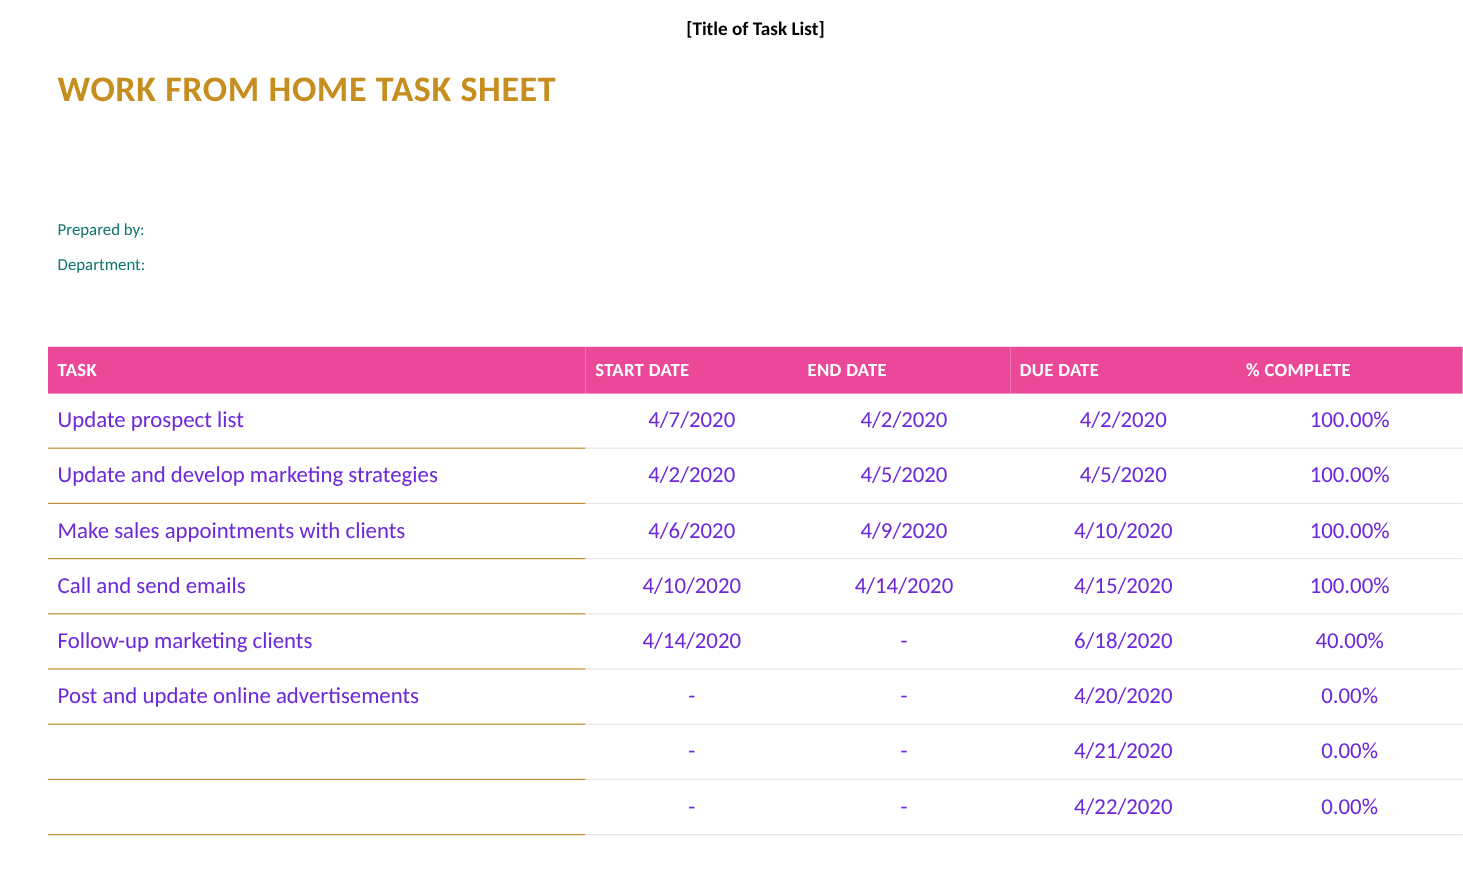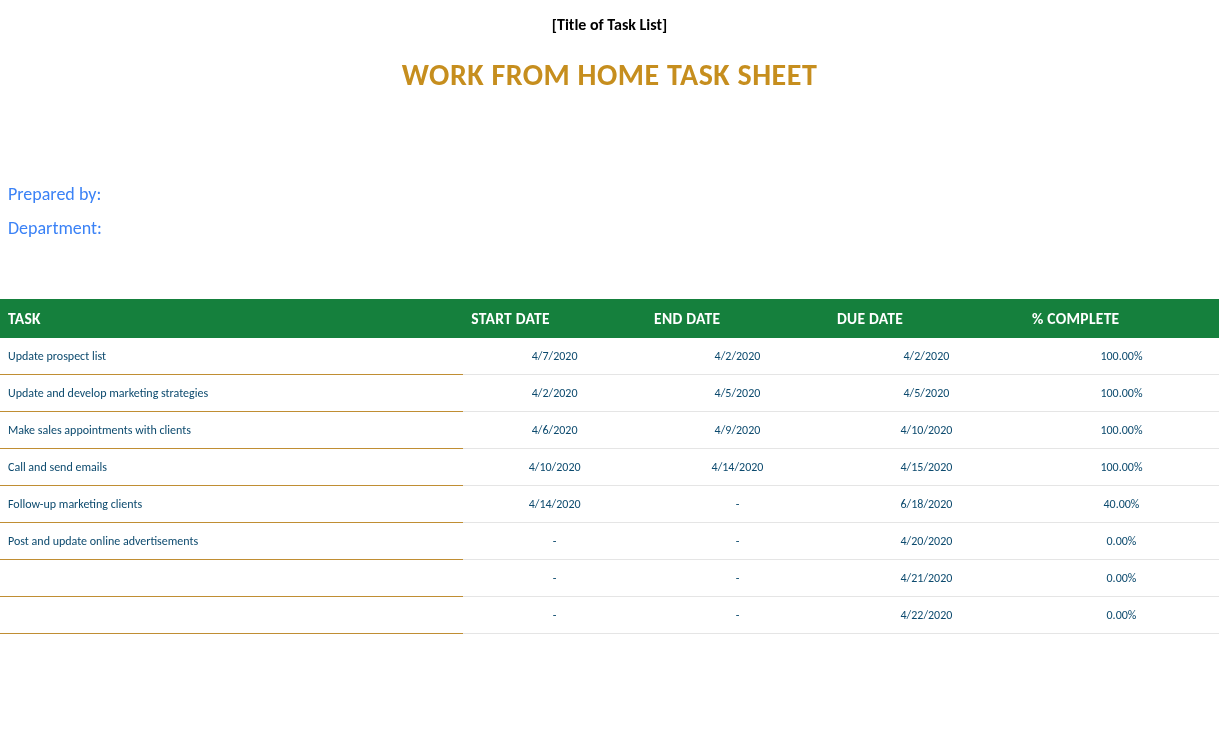--- a/index.html
+++ b/index.html
@@ -11,73 +11,73 @@
       font-family: Calibri, "Segoe UI", Arial, sans-serif;
       background: #ffffff;
       width: 1219px;
       height: 736px;
       overflow: hidden;
       color: #000;
     }
     .page {
       padding: 0;
       background: #ffffff;
+      margin-left: 40px;
     }
     .header-section {
       padding: 15px 8px 0 8px;
     }
     .title-placeholder {
       text-align: center;
       font-weight: bold;
       font-size: 16px;
       color: #000;
       margin-bottom: 22px;
     }
     .main-title {
-      text-align: center;
       font-weight: bold;
       font-size: 30px;
       color: #c68e1e;
       letter-spacing: 0.5px;
       margin-bottom: 90px;
     }
     .meta-section {
       padding: 0 8px;
-      font-size: 18px;
-      color: #3b82f6;
+      font-size: 14px;
+      color: #0f766e;
     }
     .meta-row {
       margin-bottom: 12px;
     }
     .table-wrap {
       margin-top: 60px;
     }
     table {
       width: 100%;
       border-collapse: collapse;
     }
     thead tr {
-      background: #15803d;
+      background: #ec4899;
     }
     th {
       color: #ffffff;
       font-weight: bold;
       font-size: 15.5px;
       padding: 10px 8px;
       text-align: left;
       letter-spacing: 0.3px;
     }
     th:first-child {
       text-align: left;
       padding-left: 8px;
     }
     tbody td {
       padding: 11px 8px;
-      font-size: 12px;
-      color: #0c4a6e;
+      font-size: 19px;
+      color: #6d28d9;
       text-align: center;
       border-bottom: 1px solid #e5e5e5;
       vertical-align: middle;
     }
     tbody td:first-child {
       text-align: left;
       border-bottom: 1.5px solid #c08e33;
     }
     .col-task { width: 38%; }
     .col-start { width: 15%; }

